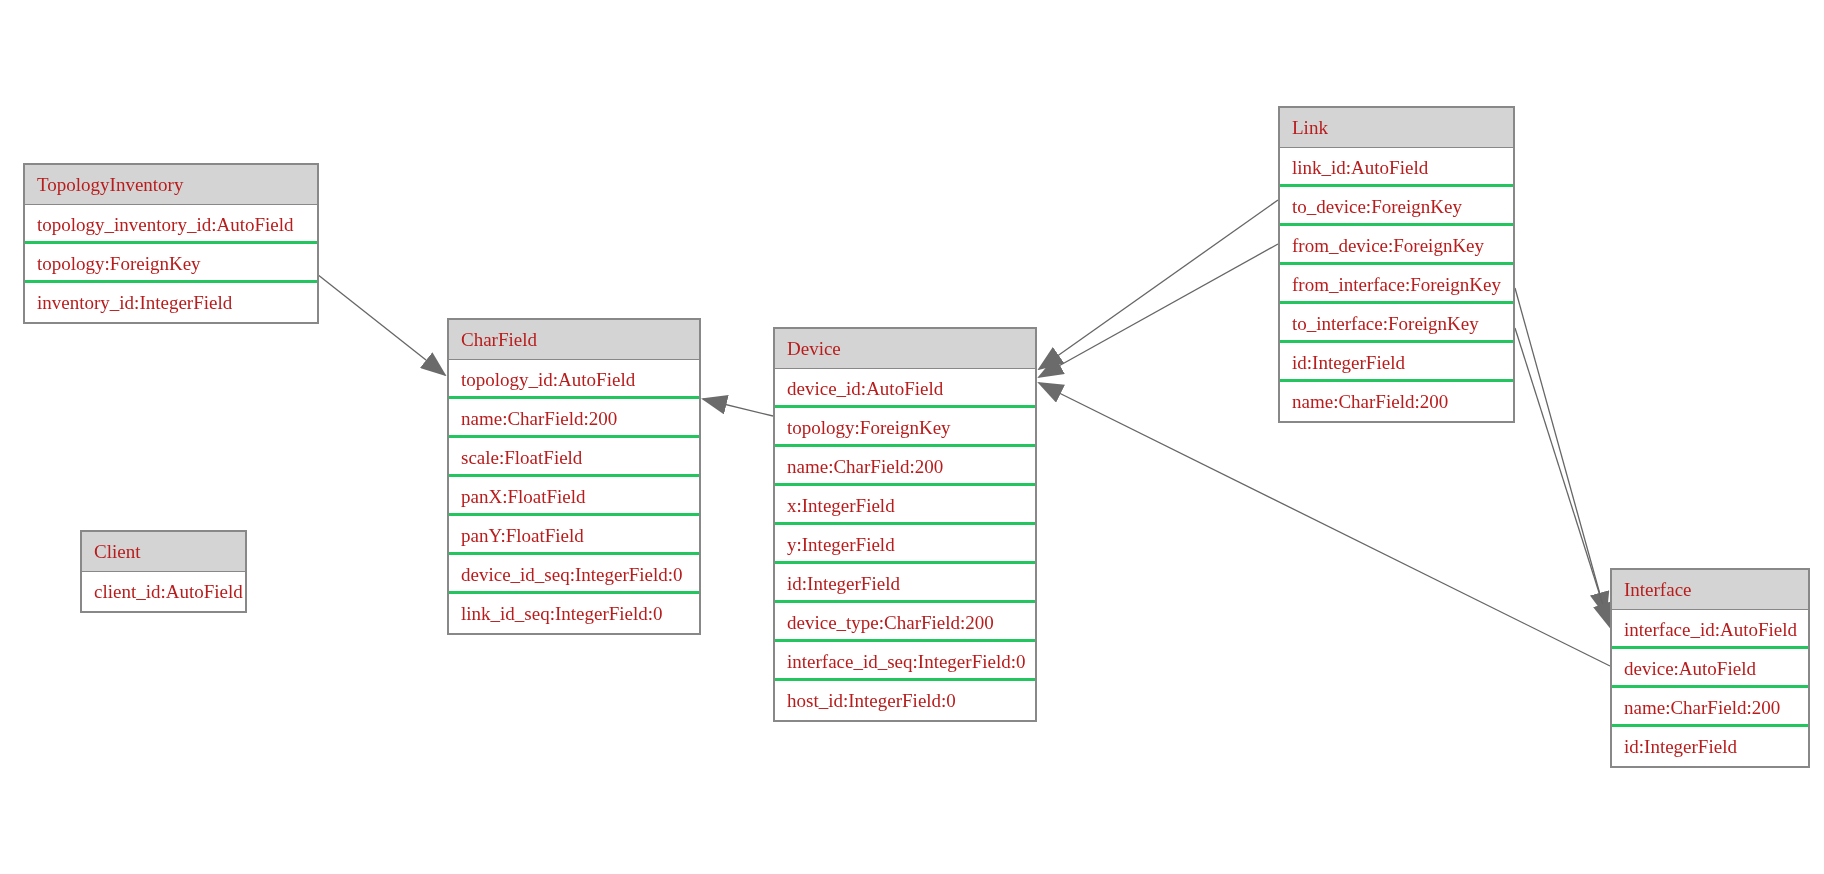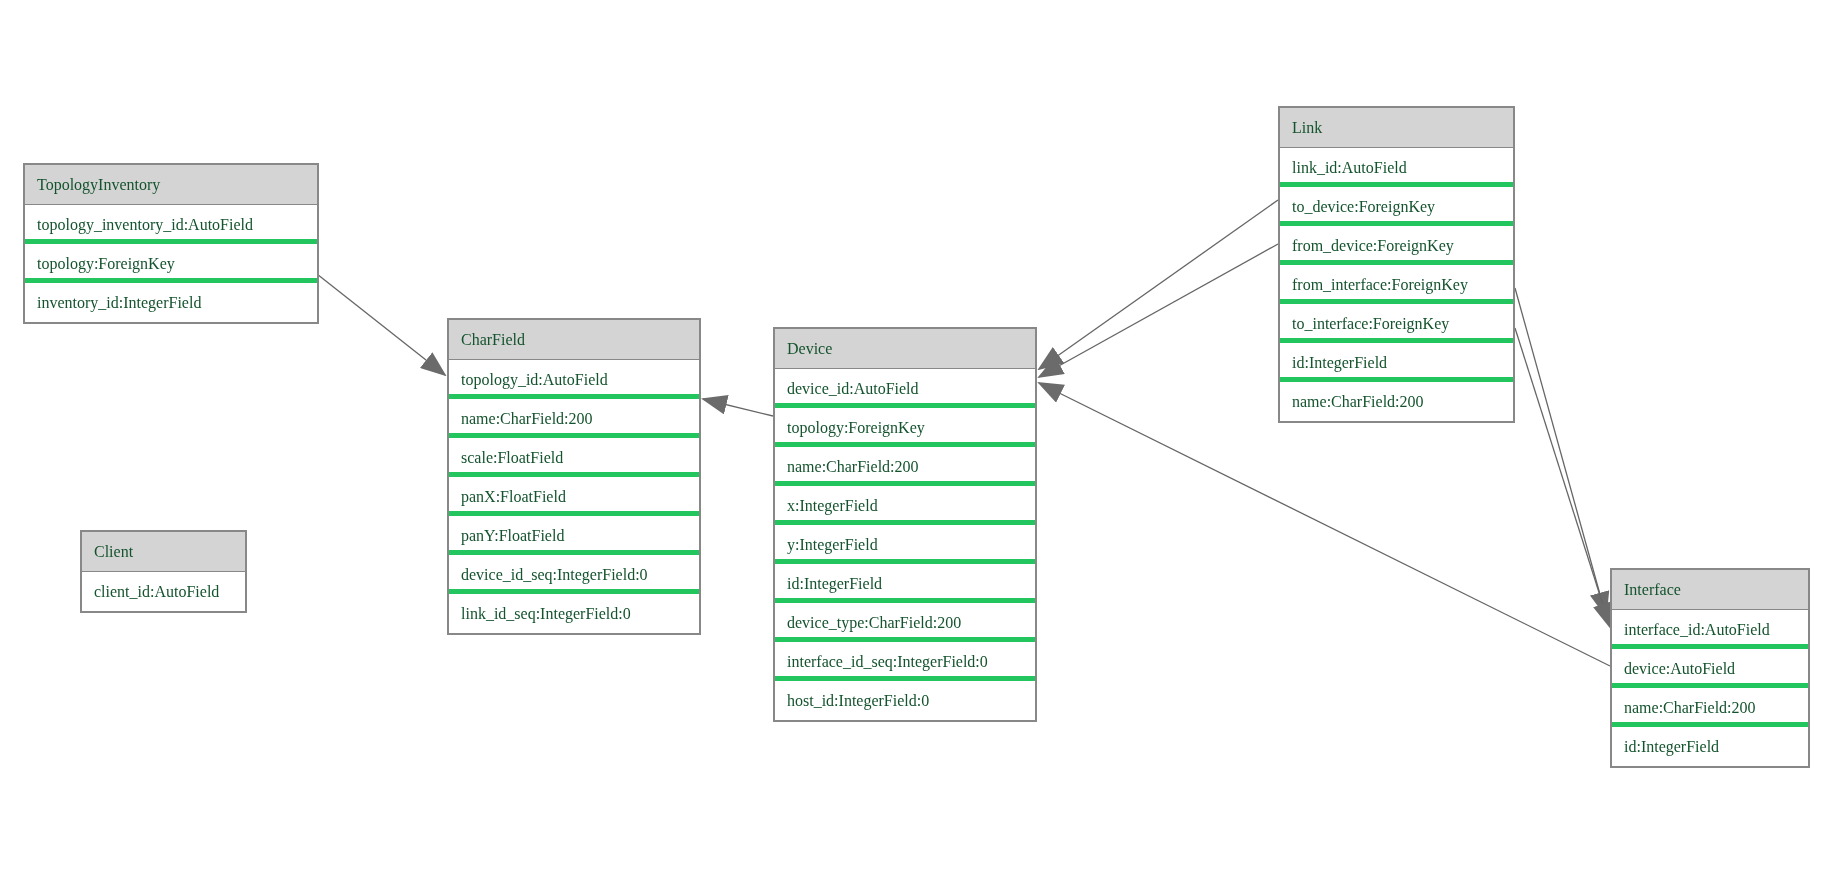--- a/index.html
+++ b/index.html
@@ -19,38 +19,38 @@
     position: absolute;
     left: 0; top: 0;
     width: 1824px; height: 874px;
     pointer-events: none;
   }
   .entity {
     position: absolute;
     box-sizing: border-box;
     border: 2px solid #888888;
     background: #ffffff;
-    color: #14532d;
-    font-size: 16px;
+    color: #b91c1c;
+    font-size: 19px;
   }
   .entity-header {
     height: 40px;
     line-height: 40px;
     background: #d4d4d4;
     border-bottom: 1px solid #888888;
     padding: 0 12px;
     box-sizing: border-box;
     white-space: nowrap;
     overflow: hidden;
   }
   .entity-row {
     height: 39px;
     line-height: 39px;
     padding: 0 12px;
-    border-bottom: 5px solid #22c55e;
+    border-bottom: 3px solid #22c55e;
     box-sizing: border-box;
     white-space: nowrap;
     overflow: hidden;
     background: #ffffff;
   }
   .entity-rows .entity-row:last-child {
     border-bottom: none;
   }
 </style>
 </head>

